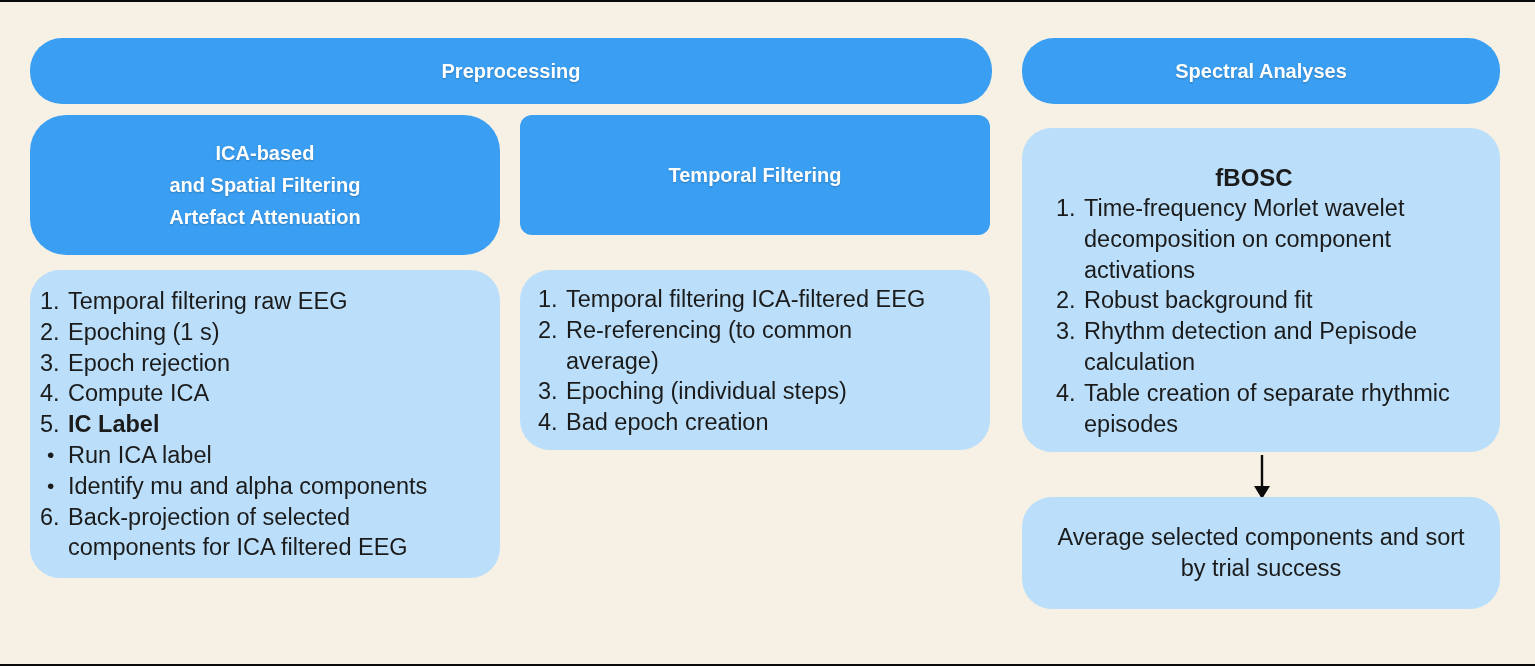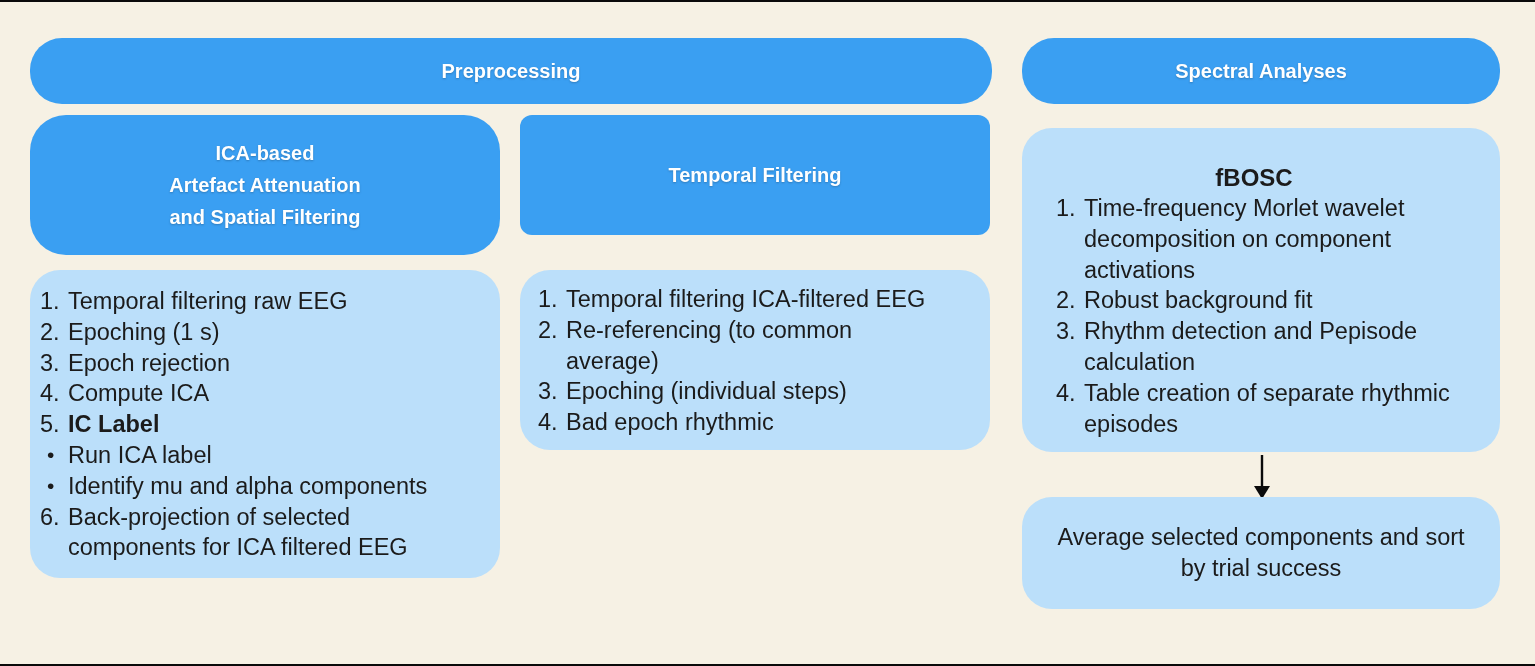--- a/index.html
+++ b/index.html
@@ -56,22 +56,22 @@
 <div class="figure">
   <div class="rule rule-top"></div>
   <div class="rule rule-bottom"></div>
 
   <div class="box hdr pre-hdr">
     <span>Preprocessing</span>
   </div>
 
   <div class="box hdr ica-hdr">
     <span>ICA-based</span>
+    <span>and Spatial Filtering</span>
     <span>Artefact Attenuation</span>
-    <span>and Spatial Filtering</span>
   </div>
 
   <div class="box lite ica-list">
     <div class="li">
       <span class="mk">1.</span>
       <span class="tx">Temporal filtering raw EEG</span>
     </div>
     <div class="li">
       <span class="mk">2.</span>
       <span class="tx">Epoching (1 s)</span>
@@ -114,21 +114,21 @@
     <div class="li">
       <span class="mk">2.</span>
       <span class="tx">Re-referencing (to common average)</span>
     </div>
     <div class="li">
       <span class="mk">3.</span>
       <span class="tx">Epoching (individual steps)</span>
     </div>
     <div class="li">
       <span class="mk">4.</span>
-      <span class="tx">Bad epoch rhythmic</span>
+      <span class="tx">Bad epoch creation</span>
     </div>
   </div>
 
   <div class="box hdr spec-hdr">
     <span>Spectral Analyses</span>
   </div>
 
   <div class="box lite fbosc-box">
     <div class="fbosc-title">fBOSC</div>
     <div class="li">

